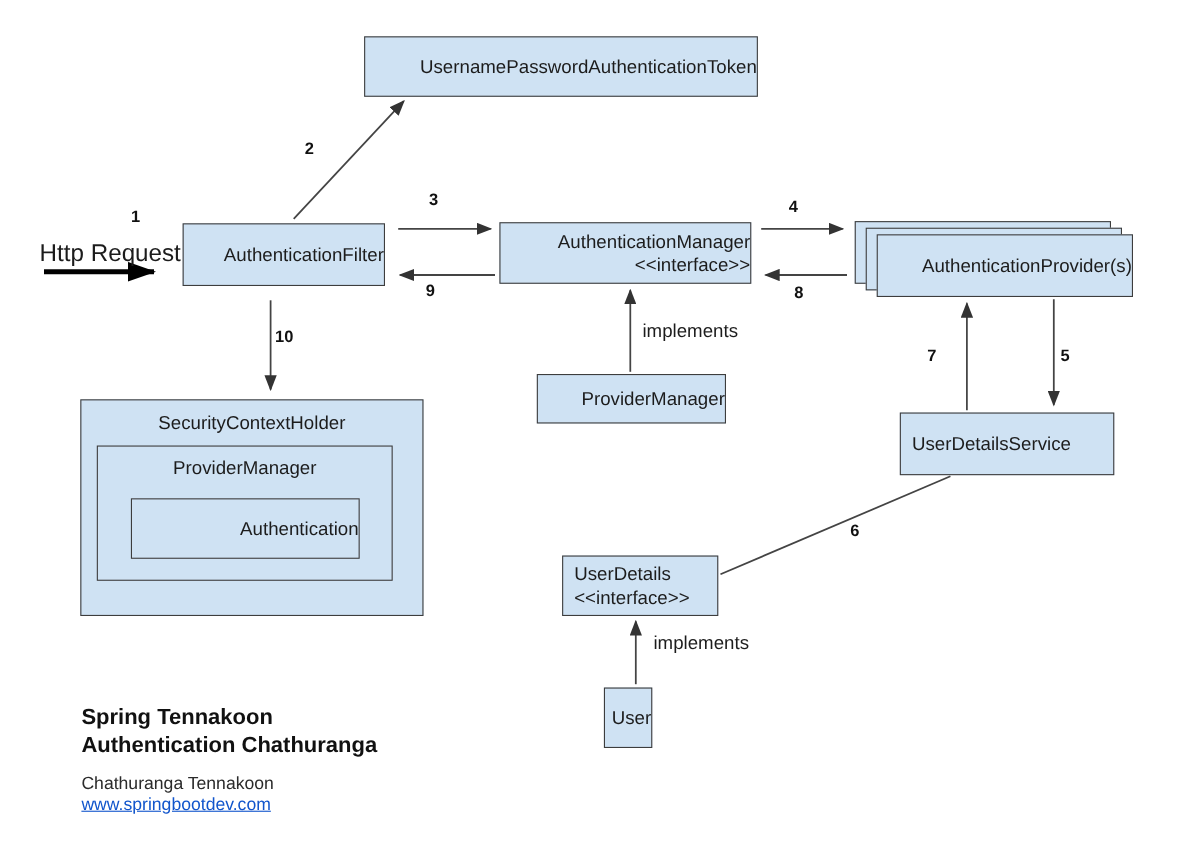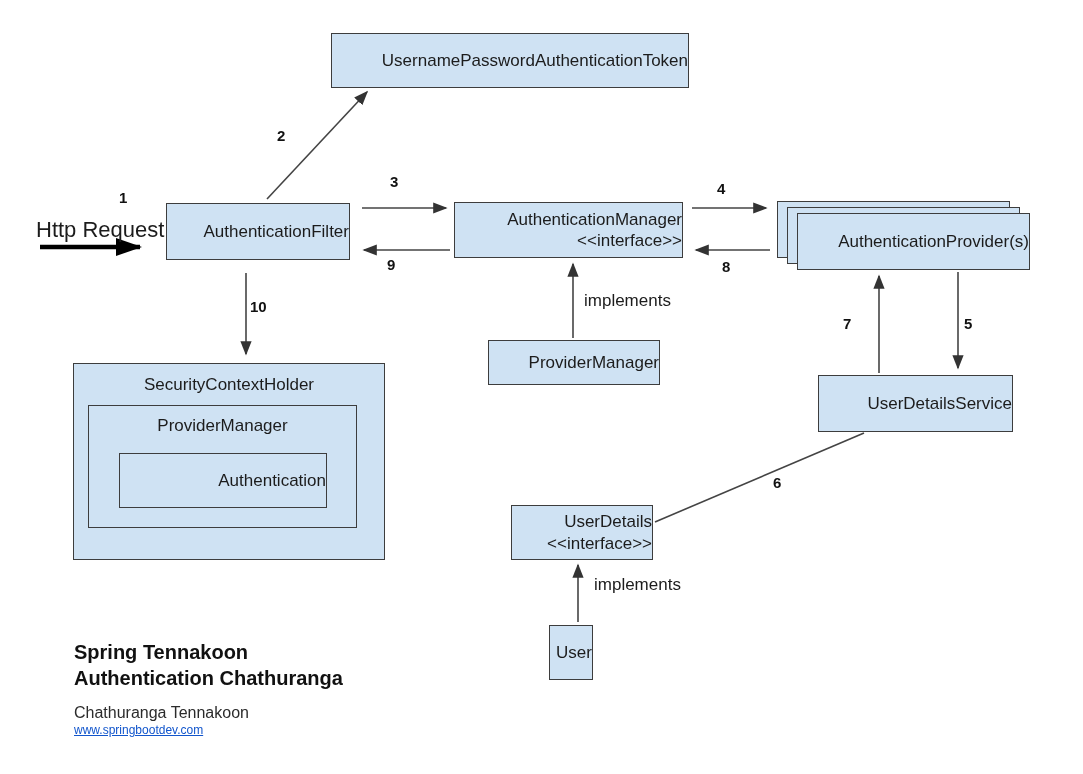--- a/index.html
+++ b/index.html
@@ -18,21 +18,21 @@
     box-sizing:border-box;
     display:flex;
     flex-direction:column;
     align-items:flex-end;
     justify-content:center;
     text-align:center;
     font-size:17px;
     line-height:1.25;
     z-index:2;
   }
-  .box.left-align{align-items:flex-end;text-align:left;padding-left:10px;}
+  .box.left-align{align-items:flex-start;text-align:left;padding-left:10px;}
   .box.stack-ghost{z-index:1;}
   .container-box{
     position:absolute;
     background:#cfe2f3;
     border:1.5px solid #3d3d3d;
     box-sizing:border-box;
     text-align:center;
     font-size:17px;
     z-index:2;
   }
@@ -50,21 +50,21 @@
     color:#1c1c1c;
     z-index:4;
     white-space:nowrap;
   }
   #connectors{position:absolute;left:0;top:0;z-index:3;pointer-events:none;}
   #footer-title{
     position:absolute;left:74px;top:639px;
     font-size:20px;font-weight:bold;line-height:26px;color:#111;z-index:4;
   }
   #footer-author{position:absolute;left:74px;top:704px;font-size:16px;color:#2b2b2b;z-index:4;}
-  #footer-link{position:absolute;left:74px;top:723px;font-size:12px;color:#1155cc;text-decoration:underline;z-index:4;}
+  #footer-link{position:absolute;left:74px;top:723px;font-size:16px;color:#1155cc;text-decoration:underline;z-index:4;}
 </style>
 </head>
 <body>
 
 <div id="canvas">
 
   <svg id="connectors" width="1083" height="774">
     <defs>
       <marker id="arr" markerWidth="9" markerHeight="7" refX="8" refY="3.5" orient="auto">
         <path d="M0,0 L9,3.5 L0,7 z" fill="#333333"></path>

